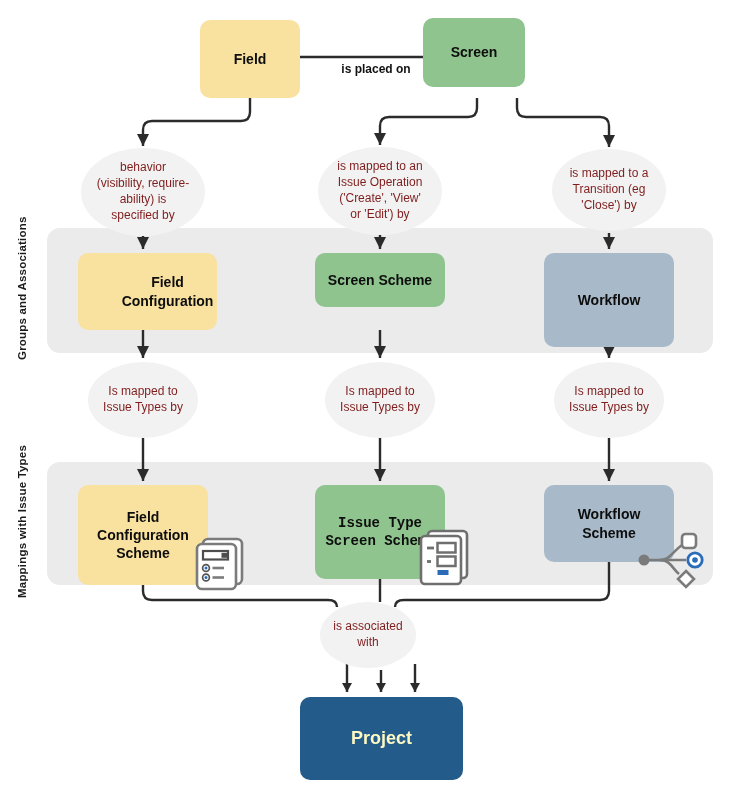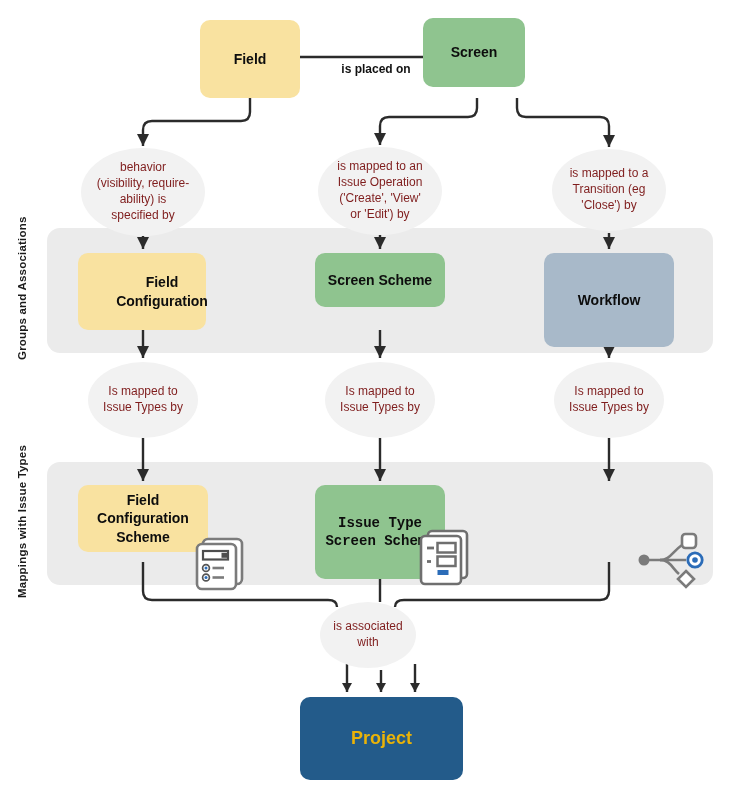--- a/index.html
+++ b/index.html
@@ -21,21 +21,21 @@
   .wires{position:absolute;left:0;top:0;}
   .node{
     position:absolute;border-radius:10px;display:flex;align-items:center;justify-content:center;
     font-weight:bold;font-size:14px;color:#0d0d0d;text-align:center;line-height:1.3;
     padding:0 8px;box-sizing:border-box;
   }
   .yellow{background:var(--yellow,#F9E2A0);}
   .green{background:var(--green,#8FC48F);}
   .bluegray{background:var(--bluegray,#A8B9C9);}
   .project{
-    background:var(--darkblue,#235B8A);color:#eab308;font-size:18px;border-radius:10px;
+    background:var(--darkblue,#235B8A);color:#fef9c3;font-size:18px;border-radius:10px;
   }
   .ellipse{
     position:absolute;background:var(--ellipse,#F2F2F2);border-radius:50%;
     display:flex;align-items:center;justify-content:center;text-align:center;
     font-size:12px;color:#7f1d1d;line-height:1.32;
   }
   .ellipse span{white-space:pre-line;}
   .edge-label{
     position:absolute;transform:translate(-50%,-50%);background:#fff;padding:0 5px;
     font-weight:bold;font-size:12px;color:#111;white-space:nowrap;
@@ -125,26 +125,27 @@
   <div class="ellipse" style="left:320px;top:602px;width:96px;height:66px;">
     <span>is associated
 with</span>
   </div>
 
   <div class="node yellow" style="left:200px;top:20px;width:100px;height:78px;">Field</div>
   <div class="node green" style="left:423px;top:18px;width:102px;height:69px;">Screen</div>
 
   <div class="edge-label" style="left:376px;top:57px;margin-top:12px;">is placed on</div>
 
-  <div class="node yellow" style="left:78px;top:253px;width:128px;height:77px;padding-left:48px;">Field Configuration</div>
+  <div class="node yellow" style="left:78px;top:253px;width:139px;height:77px;padding-left:48px;">Field Configuration</div>
   <div class="node green" style="left:315px;top:253px;width:130px;height:54px;">Screen Scheme</div>
   <div class="node bluegray" style="left:544px;top:253px;width:130px;height:94px;">Workflow</div>
 
-  <div class="node yellow" style="left:78px;top:485px;width:130px;height:67px;">Field Configuration Scheme</div>
+  <div class="node yellow" style="left:78px;top:485px;width:130px;height:100px;">Field Configuration Scheme</div>
   <div class="node green" style="left:315px;top:485px;width:130px;height:94px;font-family:Liberation Mono, monospace;">Issue Type Screen Scheme</div>
+  <div class="node bluegray" style="left:544px;top:485px;width:130px;height:77px;">Workflow Scheme</div>
 
   <div class="node project" style="left:300px;top:697px;width:163px;height:83px;">Project</div>
 
   <svg class="icon" style="left:192px;top:534px;" width="56" height="58" viewBox="0 0 56 58">
     <rect x="11" y="5" width="39" height="45" rx="5" fill="#fff" stroke="#7B7B7B" stroke-width="2.6"></rect>
     <rect x="5" y="10" width="39" height="45" rx="5" fill="#fff" stroke="#7B7B7B" stroke-width="2.6"></rect>
     <rect x="11" y="17" width="25" height="8.5" fill="#fff" stroke="#4d4d4d" stroke-width="2.2"></rect>
     <rect x="29.5" y="18.8" width="5.5" height="5" fill="#4d4d4d"></rect>
     <circle cx="14" cy="34" r="3.4" fill="none" stroke="#555" stroke-width="1.7"></circle>
     <circle cx="14" cy="34" r="1.5" fill="#2B6CB8"></circle>

